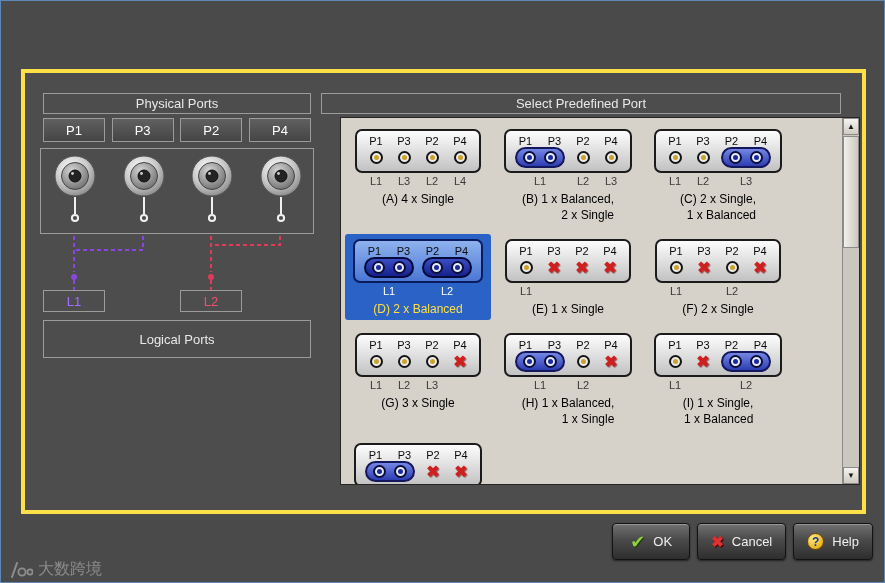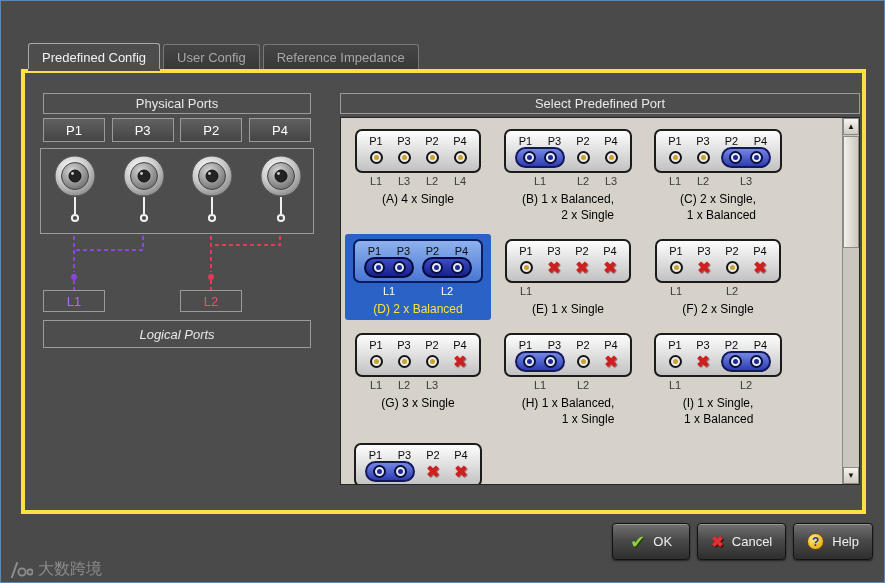--- a/index.html
+++ b/index.html
@@ -108,25 +108,20 @@
   
   .watermark { position:absolute; left:8px; bottom:2px; display:flex; align-items:center; gap:5px;
     color:#979797; font-size:16px; opacity:.85; z-index:5; }
 </style>
 </head>
 <body>
 
 <div class="window">
 
 
-  <div class="tabs">
-    <div class="tab active">Predefined Config</div>
-    <div class="tab">User Config</div>
-    <div class="tab">Reference Impedance</div>
-  </div>
 
   <div class="panel">
 
     <div class="hdrbox" style="left:18px; top:20px; width:268px; height:21px;">Physical Ports</div>
 
     <div class="portbtns">
       <div class="portbtn">P1</div>
       <div class="portbtn">P3</div>
       <div class="portbtn">P2</div>
       <div class="portbtn">P4</div>
@@ -189,23 +184,23 @@
 
       <polyline points="240,2 240,11 171,11" fill="none" stroke="#e23a58" stroke-width="2" stroke-dasharray="4 3"></polyline>
       <line x1="171" y1="2" x2="171" y2="38" stroke="#e23a58" stroke-width="2" stroke-dasharray="4 3"></line>
       <circle cx="171" cy="43" r="3" fill="#e23a58"></circle>
       <line x1="171" y1="46" x2="171" y2="56" stroke="#e23a58" stroke-width="2" stroke-dasharray="4 3"></line>
     </svg>
 
     <div class="lbox l1">L1</div>
     <div class="lbox l2">L2</div>
 
-    <div class="hdrbox" style="left:18px; top:247px; width:268px; height:28px;font-style:italic;">Logical Ports</div>
-
-    <div class="hdrbox" style="left:315px; top:20px; width:520px; height:21px;">Select Predefined Port</div>
+    <div class="hdrbox" style="left:18px; top:247px; width:268px; height:38px;">Logical Ports</div>
+
+    <div class="hdrbox" style="left:296px; top:20px; width:520px; height:21px;">Select Predefined Port</div>
 
     <div class="list">
       <div class="grid">
           <div class="pcell">
             <div class="pbox">
               <div class="pgroup single">
                 <div class="plabels">
                   <span class="plabel">P1</span>
                 </div>
                 <div class="pcircles">

